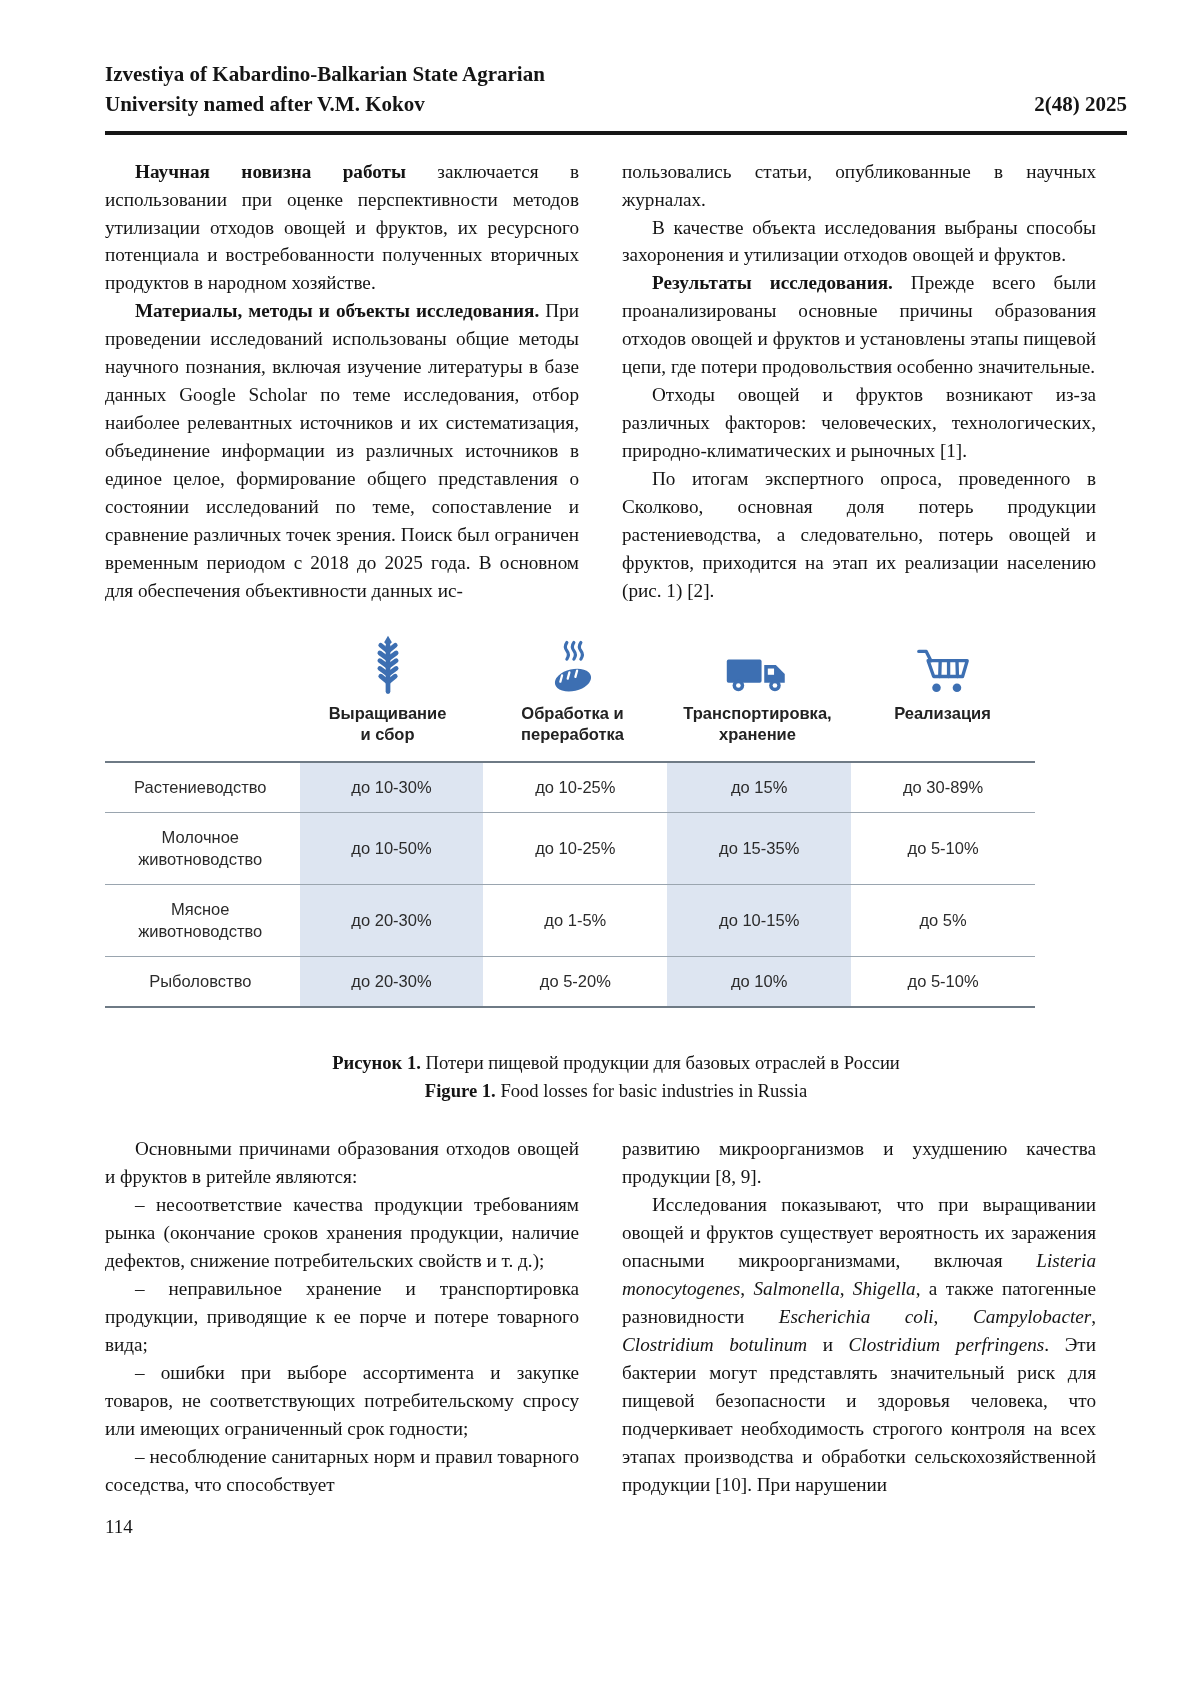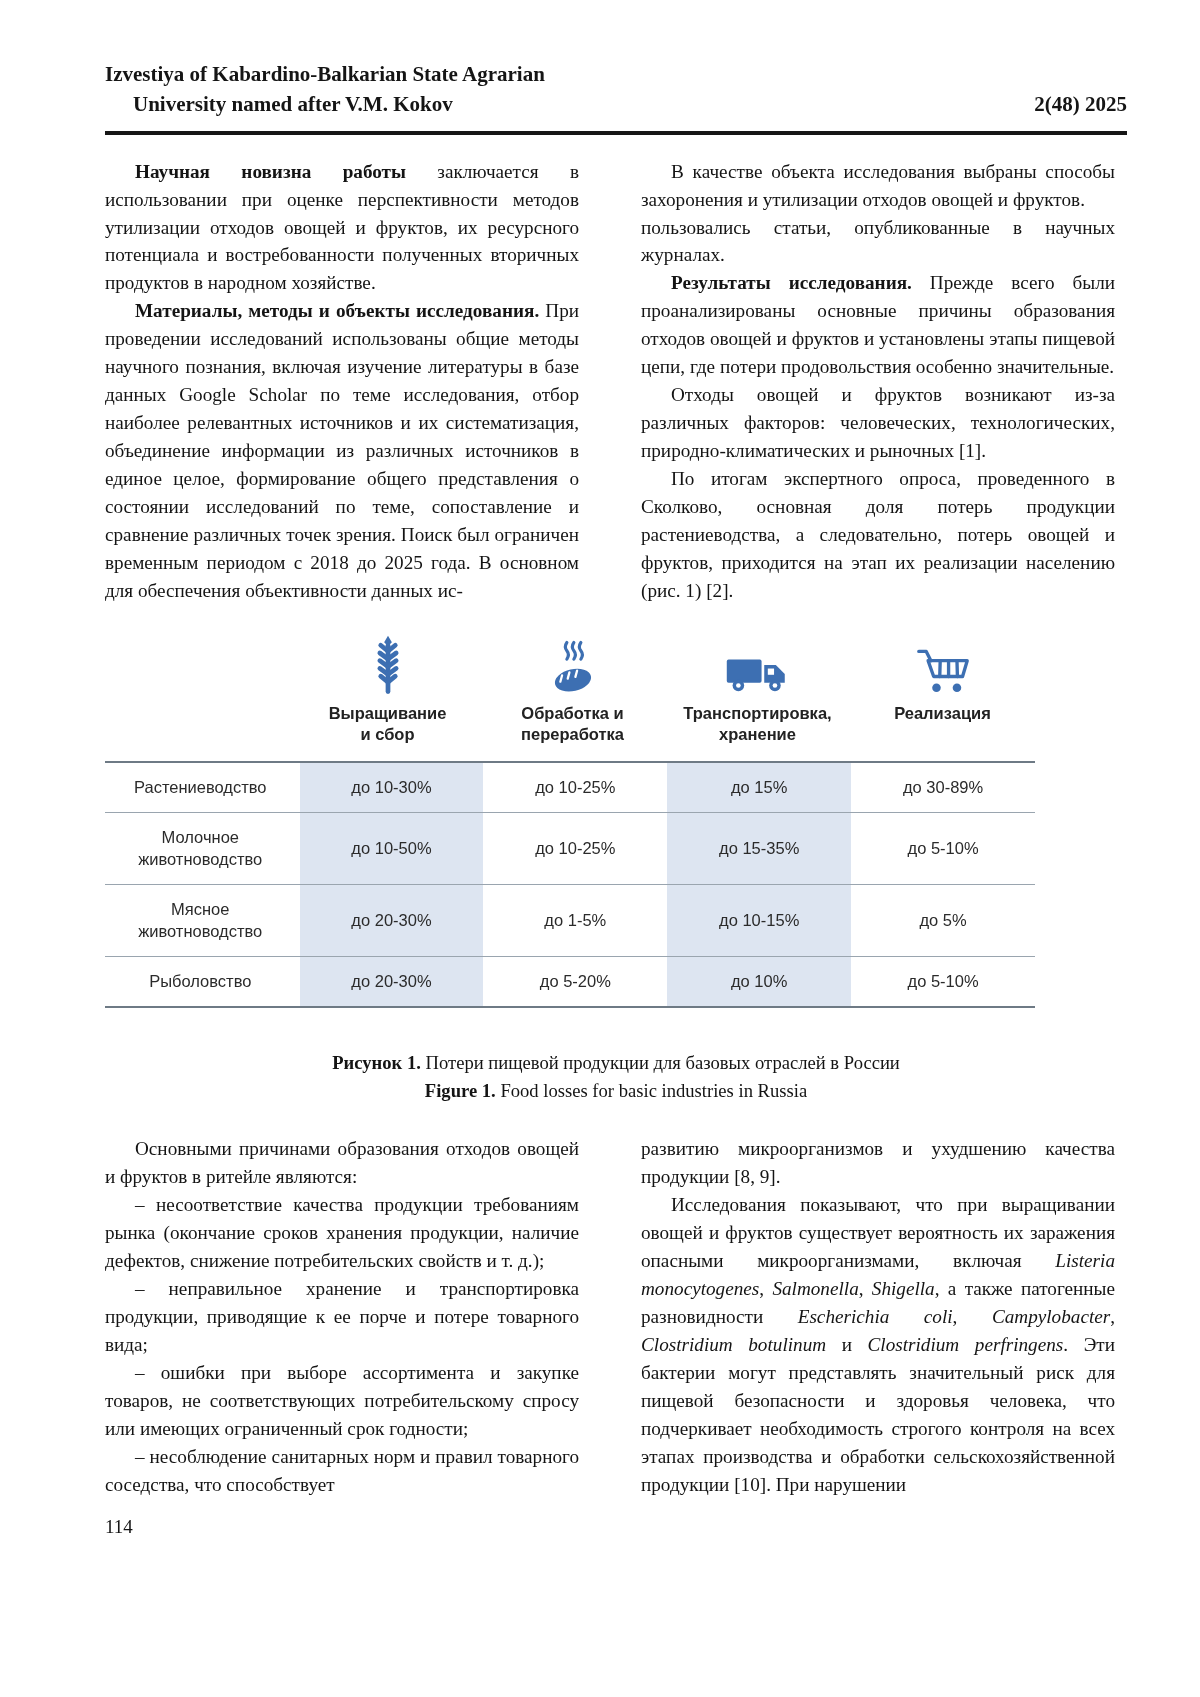--- a/index.html
+++ b/index.html
@@ -10,24 +10,24 @@
   }
   html,body{margin:0;padding:0;background:#e8e8e8;}
   .page{
     width:1200px;height:1697px;background:#ffffff;position:relative;
     margin:0 auto;overflow:hidden;
     font-family:"Liberation Serif", serif;color:#151515;
   }
   .content{padding:60px 73px 0 105px;}
   
   .journal-header{font-weight:bold;font-size:21px;line-height:1.42;}
-  .header-row{display:flex;justify-content:space-between;align-items:flex-end;margin-left:28px;}
+  .header-row{display:flex;justify-content:space-between;align-items:flex-end;}
   .header-rule{height:4px;background:#161616;margin-top:11px;}
   
-  .cols{display:flex;gap:62px;margin-top:23px;}
+  .cols{display:flex;gap:43px;margin-top:23px;}
   .col{width:474px;}
   p.para{
     font-size:19.2px;line-height:1.455;text-align:justify;
     text-indent:30px;margin:0;color:#141414;
   }
   p.para.noindent{text-indent:0;}
   .b{font-weight:bold;}
   .i{font-style:italic;}
   
   .figure{margin-top:28px;width:930px;}
@@ -68,22 +68,22 @@
       </div>
       <div class="header-rule"></div>
     </div>
 
     <div class="cols">
       <div class="col">
           <p class="para"><span class="b ">Научная новизна работы</span><span class=""> заключается в использовании при оценке перспективности методов утилизации отходов овощей и фруктов, их ресурсного потенциала и востребованности полученных вторичных продуктов в народном хозяйстве.</span></p>
           <p class="para"><span class="b ">Материалы, методы и объекты исследования.</span><span class=""> При проведении исследований использованы общие методы научного познания, включая изучение литературы в базе данных Google Scholar по теме исследования, отбор наиболее релевантных источников и их систематизация, объединение информации из различных источников в единое целое, формирование общего представления о состоянии исследований по теме, сопоставление и сравнение различных точек зрения. Поиск был ограничен временным периодом с 2018 до 2025 года. В основном для обеспечения объективности данных ис-</span></p>
         </div>
       <div class="col">
+          <p class="para noindent"><span class="">пользовались статьи, опубликованные в научных журналах.</span></p>
           <p class="para"><span class="">В качестве объекта исследования выбраны способы захоронения и утилизации отходов овощей и фруктов.</span></p>
-          <p class="para noindent"><span class="">пользовались статьи, опубликованные в научных журналах.</span></p>
           <p class="para"><span class="b ">Результаты исследования.</span><span class=""> Прежде всего были проанализированы основные причины образования отходов овощей и фруктов и установлены этапы пищевой цепи, где потери продовольствия особенно значительные.</span></p>
           <p class="para"><span class="">Отходы овощей и фруктов возникают из-за различных факторов: человеческих, технологических, природно-климатических и рыночных [1].</span></p>
           <p class="para"><span class="">По итогам экспертного опроса, проведенного в Сколково, основная доля потерь продукции растениеводства, а следовательно, потерь овощей и фруктов, приходится на этап их реализации населению (рис. 1) [2].</span></p>
         </div>
     </div>
 
     <div class="figure">
       <div class="stages">
           <div class="stage">
             <div class="stage-icon">

